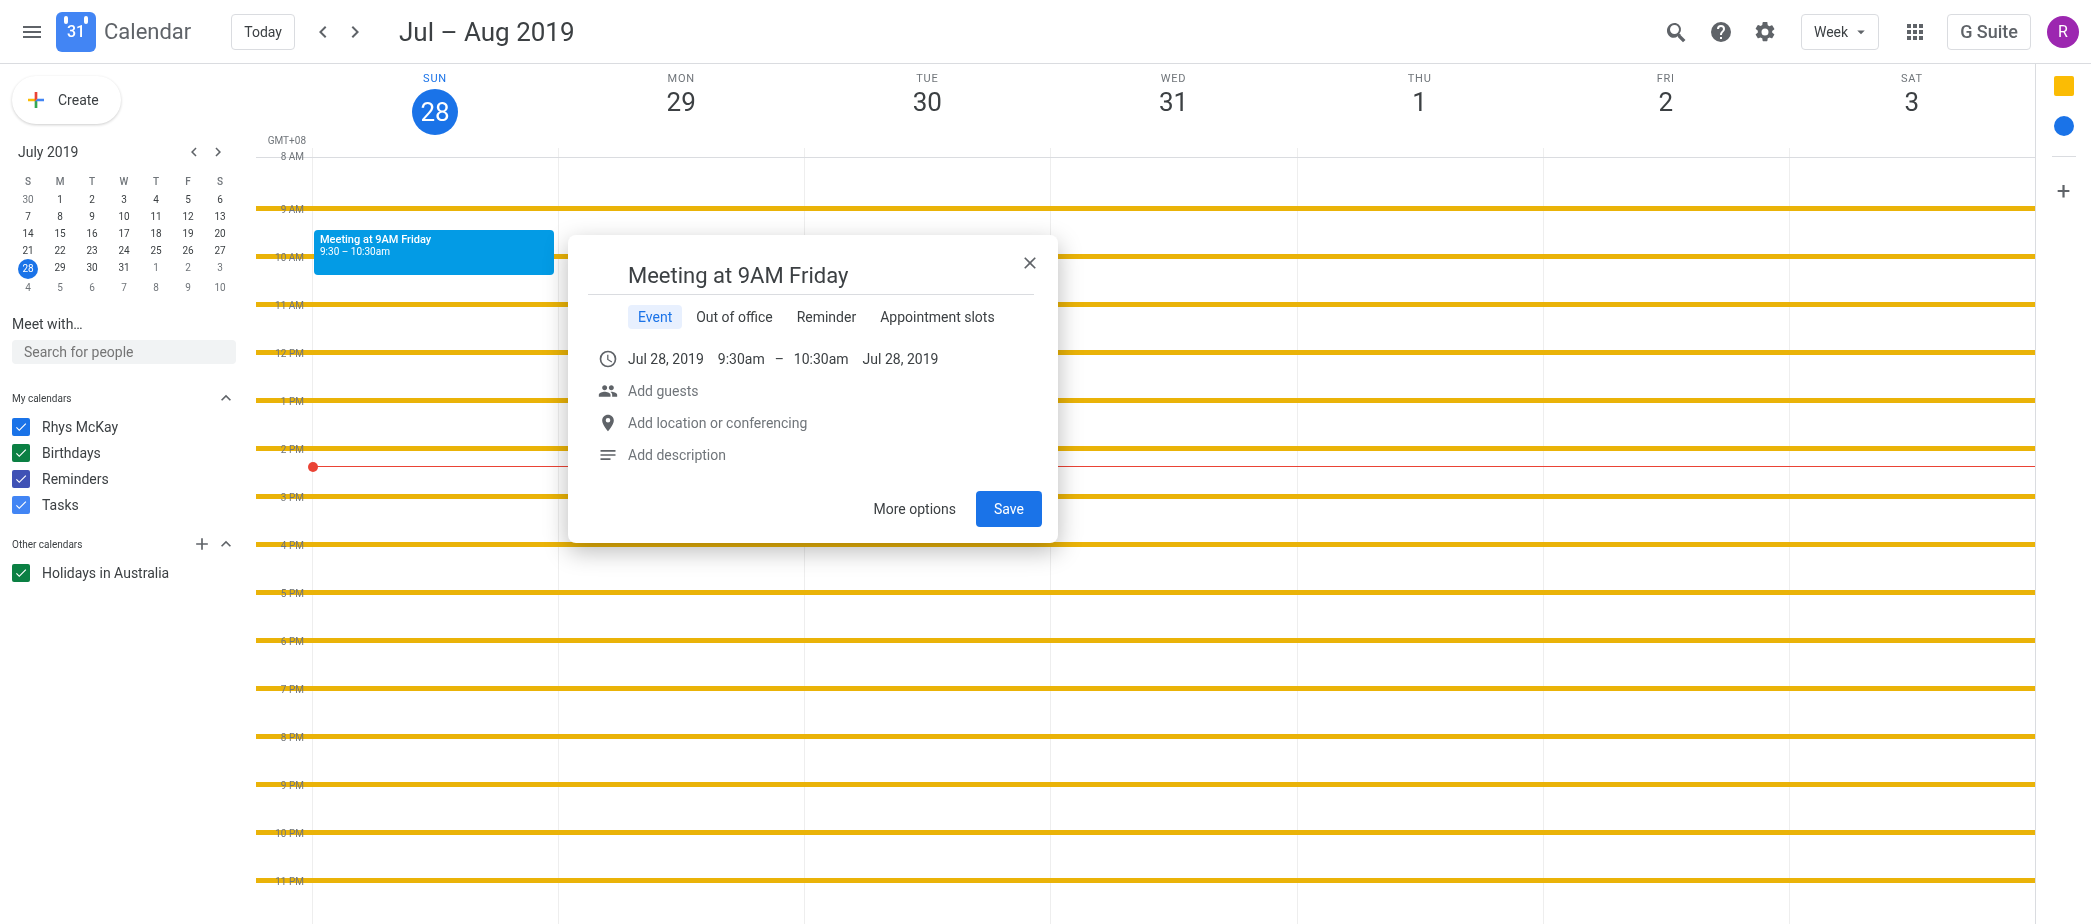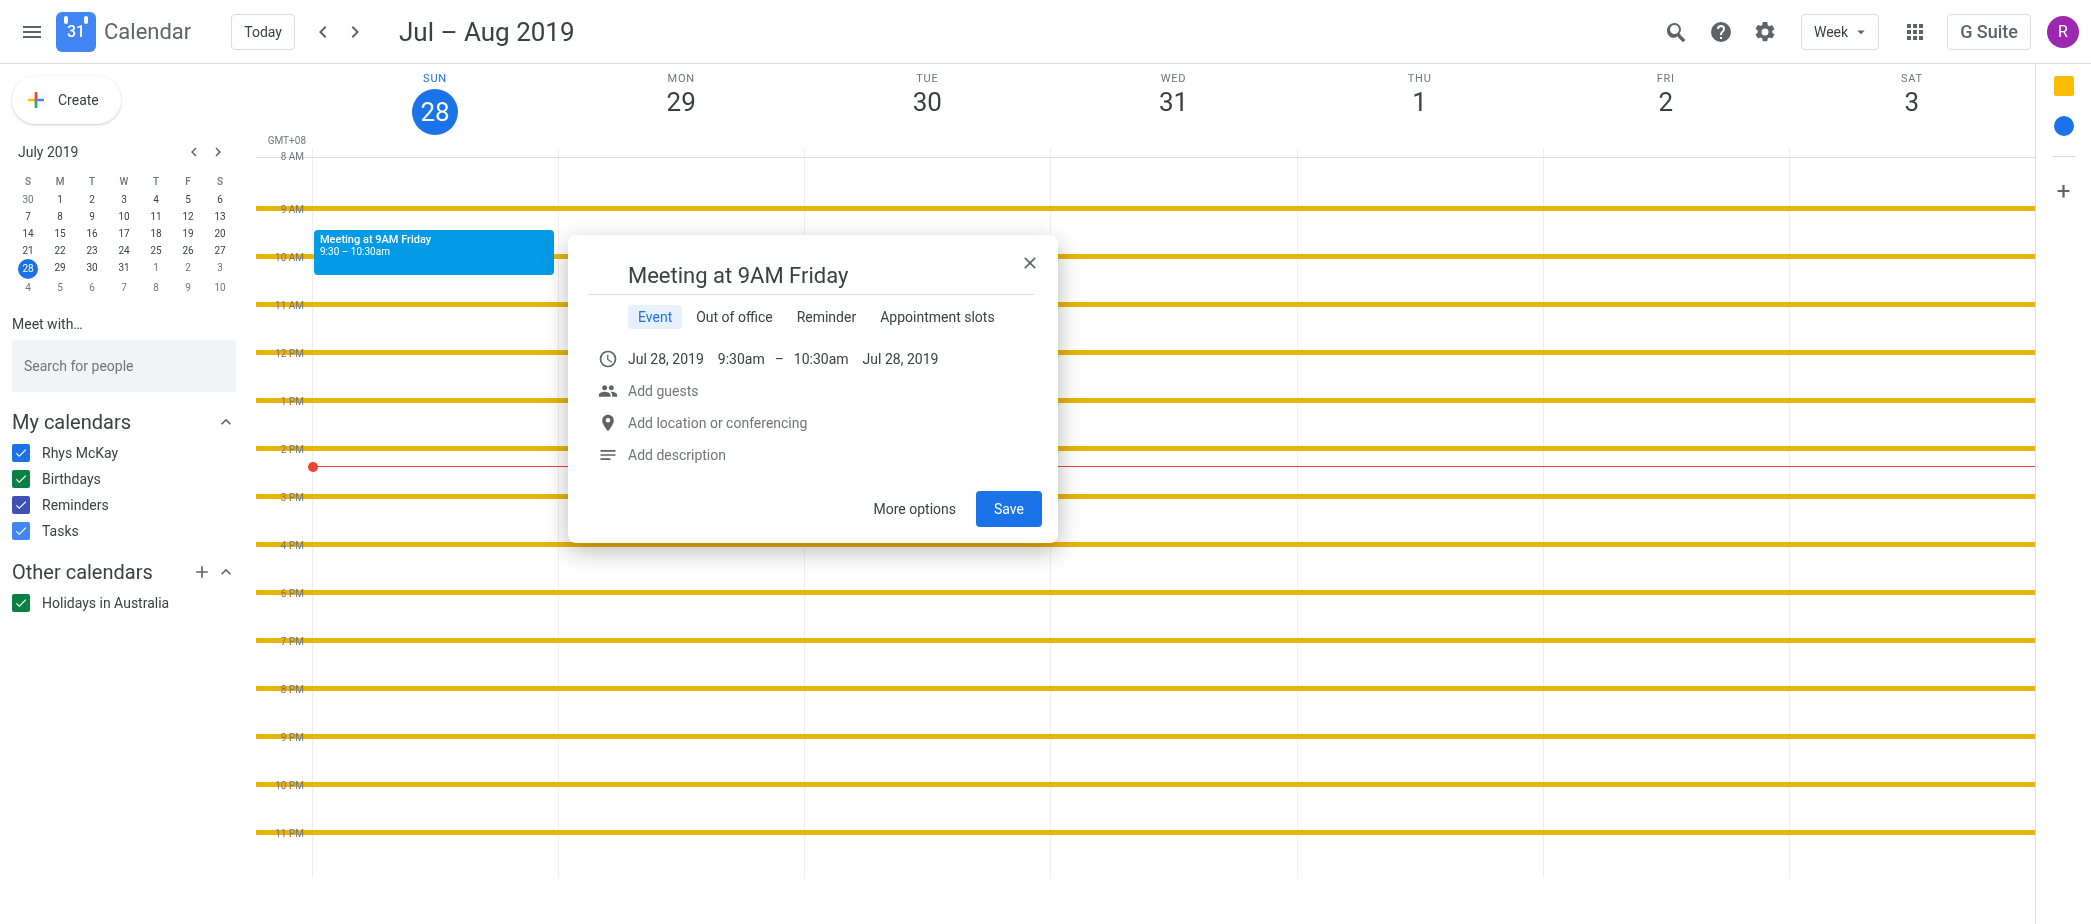--- a/index.html
+++ b/index.html
@@ -31,23 +31,23 @@
 .mini-month { font-size:14px; color:#3c4043; }
 .mini-nav { display:flex; }
 .mini-arrow { width:24px; height:24px; display:flex; align-items:center; justify-content:center; cursor:pointer; color:#5f6368; }
 .mini-grid { display:grid; grid-template-columns:repeat(7,1fr); text-align:center; font-size:10px; }
 .mini-grid .dow { color:#70757a; padding:4px 0; font-weight:500; }
 .mini-grid .day { padding:3px 0; color:#3c4043; cursor:pointer; }
 .mini-grid .day.other { color:#70757a; }
 .mini-grid .day.today { background:#1a73e8; color:#fff; border-radius:50%; width:20px; height:20px; line-height:20px; margin:0 auto; padding:0; }
 
 .section-label { font-size:14px; color:#3c4043; margin-top:20px; margin-bottom:8px; }
-.search-people { width:100%; height:52px; border:none; background:#f1f3f4; border-radius:4px; padding:0 12px; font-size:14px; margin-bottom:2px; }
+.search-people { width:100%; height:24px; border:none; background:#f1f3f4; border-radius:4px; padding:0 12px; font-size:14px; margin-bottom:8px; }
 .cal-section { display:flex; align-items:center; justify-content:space-between; margin-top:16px; margin-bottom:6px; cursor:pointer; }
-.cal-section-title { font-size:20px; color:#3c4043; }
+.cal-section-title { font-size:10px; color:#3c4043; }
 .cal-section-icons { display:flex; gap:4px; color:#5f6368; }
 .cal-list { }
 .cal-item { display:flex; align-items:center; padding:4px 0; font-size:14px; }
 .cal-check { width:18px; height:18px; border-radius:2px; margin-right:12px; display:flex; align-items:center; justify-content:center; }
 .cal-check svg { width:14px; height:14px; fill:#fff; }
 
 .grid-area { flex:1; position:relative; display:flex; }
 .timegrid { flex:1; display:flex; flex-direction:column; }
 .day-headers { display:flex; height:84px; }
 .tz-cell { width:56px; font-size:10px; color:#70757a; display:flex; align-items:flex-end; justify-content:flex-end; padding-right:6px; padding-bottom:2px; }
@@ -450,20 +450,32 @@
                 <div class="hour-cell"></div>
                 <div class="hour-cell"></div>
                 <div class="hour-cell"></div>
                 <div class="hour-cell"></div>
                 <div class="hour-cell"></div>
                 <div class="hour-cell"></div>
                 <div class="hour-cell"></div>
               </div>
             </div>
             <div class="hour-row">
+              <div class="hour-label">5 PM</div>
+              <div class="hour-cells">
+                <div class="hour-cell"></div>
+                <div class="hour-cell"></div>
+                <div class="hour-cell"></div>
+                <div class="hour-cell"></div>
+                <div class="hour-cell"></div>
+                <div class="hour-cell"></div>
+                <div class="hour-cell"></div>
+              </div>
+            </div>
+            <div class="hour-row">
               <div class="hour-label">6 PM</div>
               <div class="hour-cells">
                 <div class="hour-cell"></div>
                 <div class="hour-cell"></div>
                 <div class="hour-cell"></div>
                 <div class="hour-cell"></div>
                 <div class="hour-cell"></div>
                 <div class="hour-cell"></div>
                 <div class="hour-cell"></div>
               </div>

